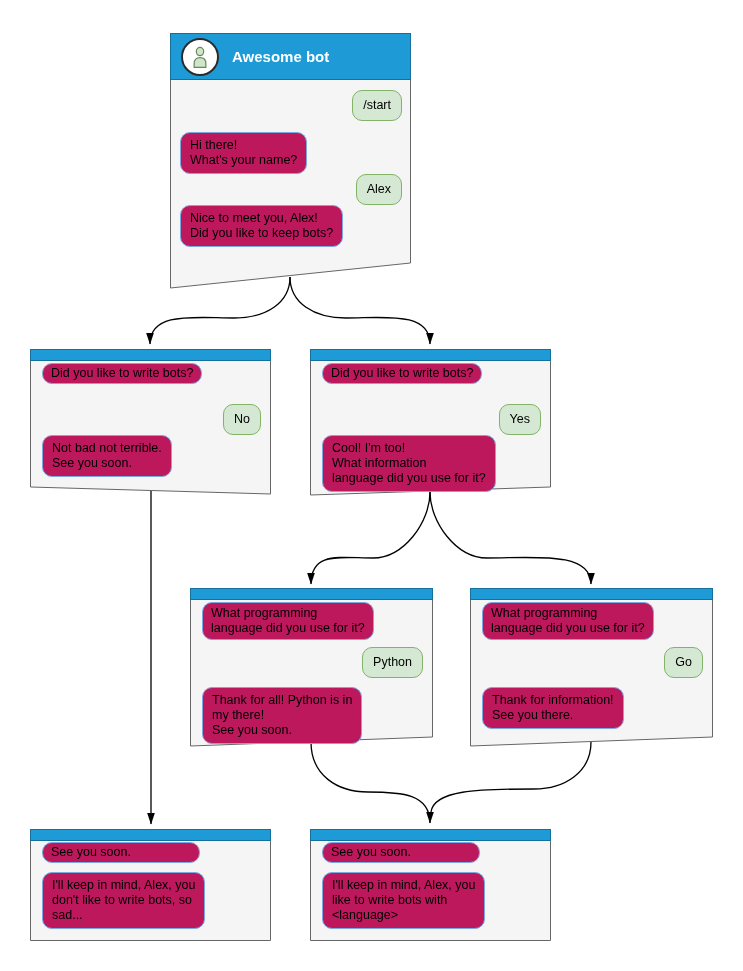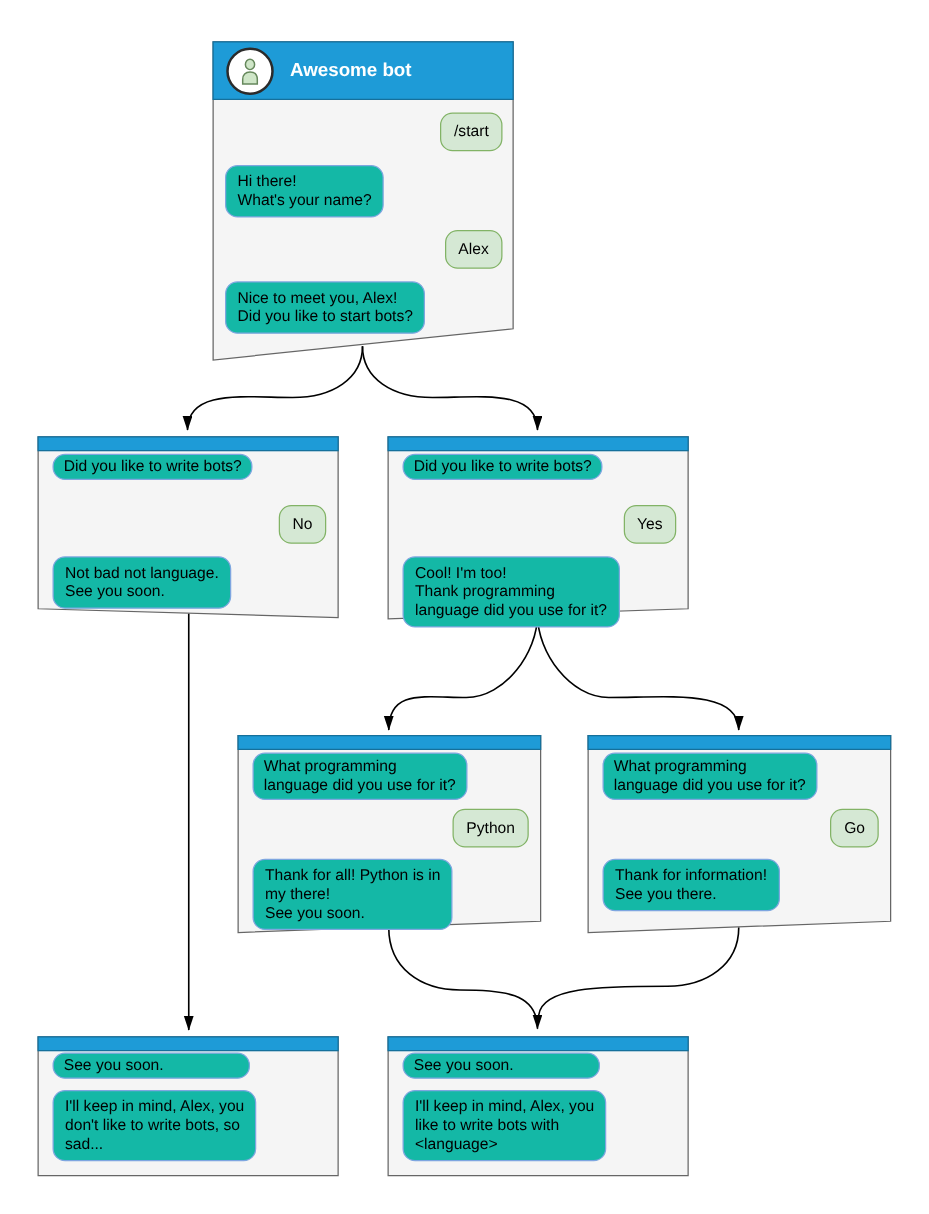--- a/index.html
+++ b/index.html
@@ -15,28 +15,28 @@
   .avatar svg { width:26px; height:26px; }
   .win-title { color:#ffffff; font-weight:bold; font-size:15px; margin-left:13px; }
 
   .msgs { position:absolute; display:flex; flex-direction:column; }
   .m-main  { padding:10px 9px 0 10px; }
   .m-mid   { padding:2px 10px 0 12px; }
   .m-end   { padding:1px 10px 0 12px; }
 
   .bubble { border-radius:10px; padding:5px 9px; font-size:12.5px; line-height:15px;
             white-space:pre-line; color:#000000; width:fit-content; }
-  .bot  { background:#14b8a6; border:1px solid #7EA6E0; align-self:flex-start; }
+  .bot  { background:#be185d; border:1px solid #7EA6E0; align-self:flex-start; }
   .user { background:#D5E8D4; border:1px solid #82B366; align-self:flex-end; }
   .slim  { padding:2px 8px; }
   .slim2 { padding:3px 8px; }
   .padlg { padding:7px 10px; }
   .w150 { min-width:158px; }
   .mt7{margin-top:7px} .mt8{margin-top:20px} .mt9{margin-top:9px}
-  .mt10{margin-top:10px} .mt11{margin-top:11px}
+  .mt10{} .mt11{margin-top:11px}
 </style>
 </head>
 <body>
 
 <div class="canvas">
 
   <svg class="layer" width="743" height="971" viewBox="0 0 743 971">
     <defs>
       <marker id="arrow" markerWidth="10" markerHeight="8" refX="8.6" refY="3" orient="auto" markerUnits="strokeWidth">
         <path d="M0,0 L9,3 L0,6 Z" fill="#000000"></path>
@@ -68,37 +68,37 @@
       </svg>
     </div>
     <div class="win-title">Awesome bot</div>
   </div>
   <div class="msgs m-main" style="left:170px;top:80px;width:241px;">
     <div class="bubble user padlg">/start</div>
     <div class="bubble bot mt11">Hi there!
 What's your name?</div>
     <div class="bubble user padlg mt10">Alex</div>
     <div class="bubble bot mt10">Nice to meet you, Alex!
-Did you like to start bots?</div>
+Did you like to keep bots?</div>
   </div>
 
   <div class="win-header" style="left:30px;top:349px;width:241px;height:12px;"></div>
   <div class="msgs m-mid" style="left:30px;top:361px;width:241px;">
     <div class="bubble bot slim">Did you like to write bots?</div>
     <div class="bubble user padlg mt8">No</div>
-    <div class="bubble bot mt10">Not bad not language.
+    <div class="bubble bot mt10">Not bad not terrible.
 See you soon.</div>
   </div>
 
   <div class="win-header" style="left:310px;top:349px;width:241px;height:12px;"></div>
   <div class="msgs m-mid" style="left:310px;top:361px;width:241px;">
     <div class="bubble bot slim">Did you like to write bots?</div>
     <div class="bubble user padlg mt8">Yes</div>
     <div class="bubble bot mt10">Cool! I'm too!
-Thank programming
+What information
 language did you use for it?</div>
   </div>
 
   <div class="win-header" style="left:190px;top:588px;width:243px;height:12px;"></div>
   <div class="msgs m-mid" style="left:190px;top:600px;width:243px;">
     <div class="bubble bot slim2">What programming
 language did you use for it?</div>
     <div class="bubble user padlg mt7">Python</div>
     <div class="bubble bot mt9">Thank for all! Python is in
 my there!

